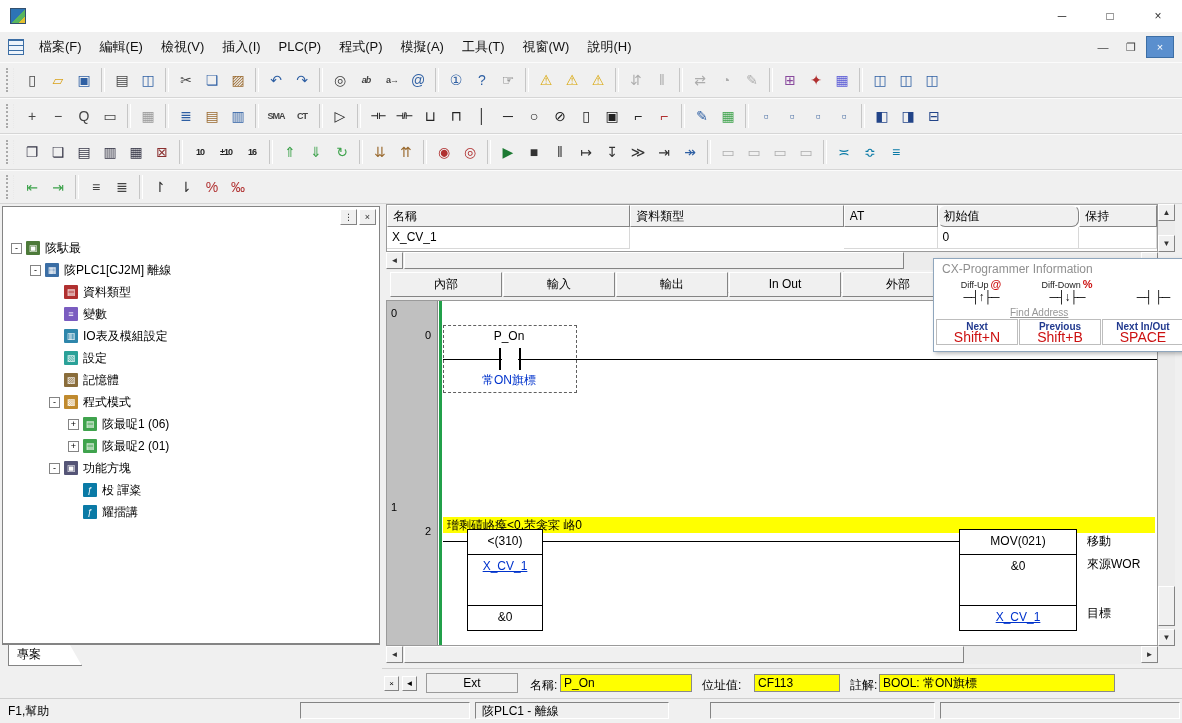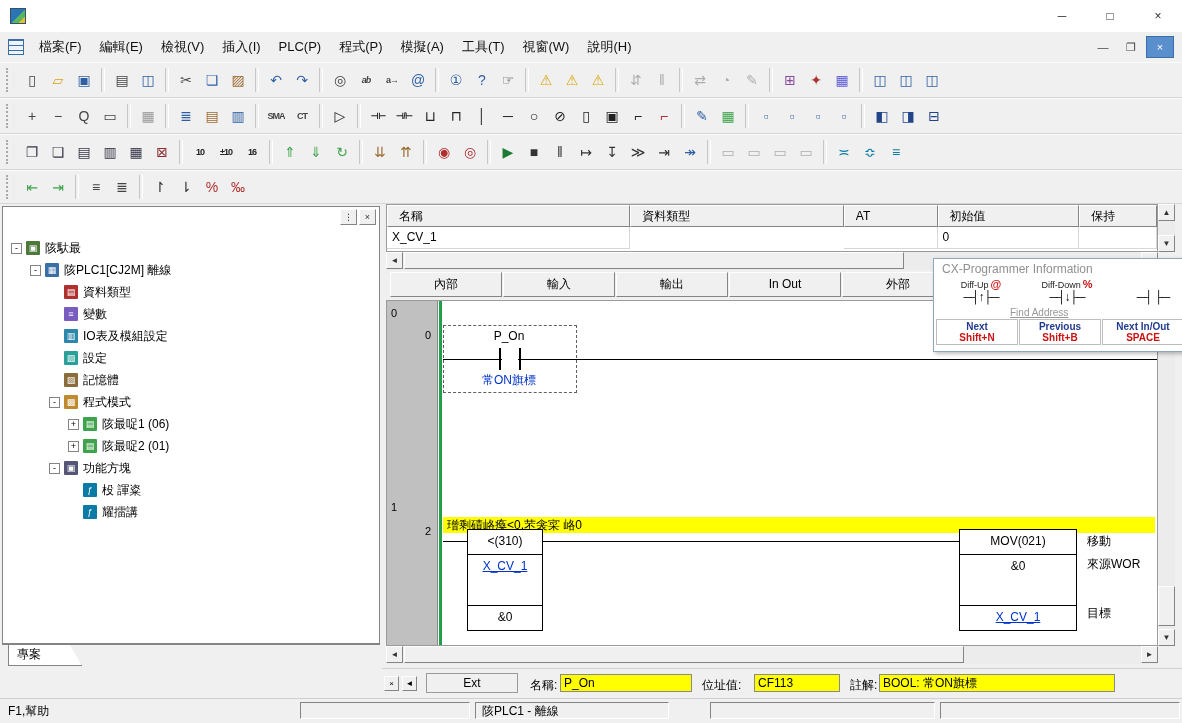--- a/index.html
+++ b/index.html
@@ -42,21 +42,21 @@
   .ticon{width:14px;height:14px;margin-right:5px;color:#fff;font-size:9px;line-height:14px;text-align:center;flex:none;border-radius:1px;}
   .tlabel{font-size:12px;}
 
   
   .proj-tabbar{position:absolute;left:2px;top:644px;width:378px;height:24px;background:#f0f0f0;border-top:1px solid #848484;}
   .proj-tab{position:absolute;left:6px;top:0;width:64px;height:20px;background:#ffffff;border:1px solid #848484;border-top:none;line-height:18px;padding-left:8px;font-size:12px;clip-path:polygon(0 0,calc(100% - 12px) 0,100% 100%,0 100%);}
 
   
   .vartable{position:absolute;left:386px;top:204px;width:772px;height:48px;background:#fff;border:1px solid #9a9a9a;box-sizing:border-box;}
   .thead{display:flex;height:22px;}
-  .th{box-sizing:border-box;height:22px;line-height:20px;padding-left:11px;font-size:12px;overflow:hidden;}
+  .th{box-sizing:border-box;height:22px;line-height:20px;padding-left:5px;font-size:12px;overflow:hidden;}
   .trow{display:flex;height:22px;}
   .td{box-sizing:border-box;height:22px;line-height:21px;padding-left:5px;font-size:12px;border-right:1px solid #d8d8d8;border-bottom:1px solid #d8d8d8;overflow:hidden;}
 
   
   .sb{position:absolute;background:#ececec;}
   .sb-btn{position:absolute;width:17px;height:17px;font-size:8px;text-align:center;line-height:15px;box-sizing:border-box;color:#333;}
   .sb-thumb{position:absolute;box-sizing:border-box;}
 
   
   .tabsbar{position:absolute;left:390px;top:272px;height:26px;display:flex;}
@@ -100,21 +100,21 @@
   .iw-title{position:absolute;left:8px;top:3px;font-size:12px;color:#909090;white-space:nowrap;}
   .iw-hints{position:absolute;left:4px;top:19px;white-space:nowrap;}
   .hint{display:inline-block;width:86px;text-align:center;vertical-align:top;}
   .hint .l1{font-size:9px;color:#222;}
   .hint .key{color:#cc1111;font-weight:bold;font-size:11px;margin-left:2px;}
   .hint .sym{font-size:12px;letter-spacing:-1px;}
   .iw-find{position:absolute;left:76px;top:48px;font-size:10px;color:#979797;text-decoration:underline;white-space:nowrap;}
   .iw-btns{position:absolute;left:2px;top:60px;white-space:nowrap;}
   .ibtn{display:inline-block;width:80px;border:1px solid #bdbdbd;text-align:center;padding:1px 0;margin-right:1px;vertical-align:top;background:#fff;}
   .ibtn .bn{color:#223a8f;font-weight:bold;font-size:10px;line-height:11px;}
-  .ibtn .bk{color:#cc1111;font-weight:bold;font-size:10px;line-height:11px;}
+  .ibtn .bk{color:#cc1111;font-weight:normal;font-size:14px;line-height:11px;}
 </style>
 </head>
 <body>
 
 <div id="screen">
 
   <div class="titlebar">
     <span class="appicon"></span>
     <div class="win-controls">
       <span class="wbtn">─</span>
@@ -351,21 +351,21 @@
 
   <div class="proj-tabbar">
     <span class="proj-tab">專案</span>
   </div>
 
   <div class="vartable">
     <div class="thead" id="thead">
         <span class="th raised" style="width: 244px;">名稱</span>
         <span class="th raised" style="width: 214px;">資料類型</span>
         <span class="th raised" style="width: 94px;">AT</span>
-        <span class="th raised" style="width: 142px;">初始值</span>
+        <span class="th raised" style="width: 142px; border-radius: 7px;">初始值</span>
         <span class="th raised" style="width: 78px;">保持</span>
       </div>
     <div class="trow" id="trow">
         <span class="td" style="width: 244px;">X_CV_1</span>
         <span class="td" style="width: 214px; margin-top: 44px;">INT</span>
         <span class="td" style="width: 94px;"></span>
         <span class="td" style="width: 142px;">0</span>
         <span class="td" style="width: 78px;"></span>
       </div>
   </div>

